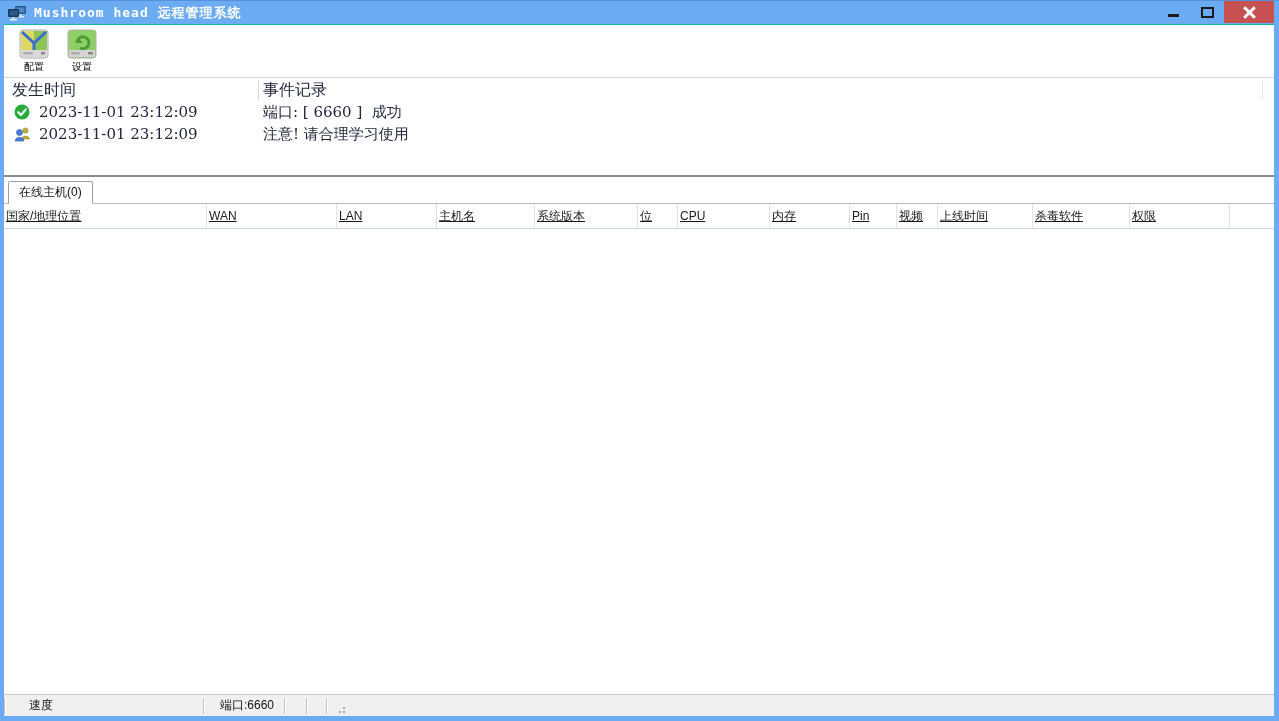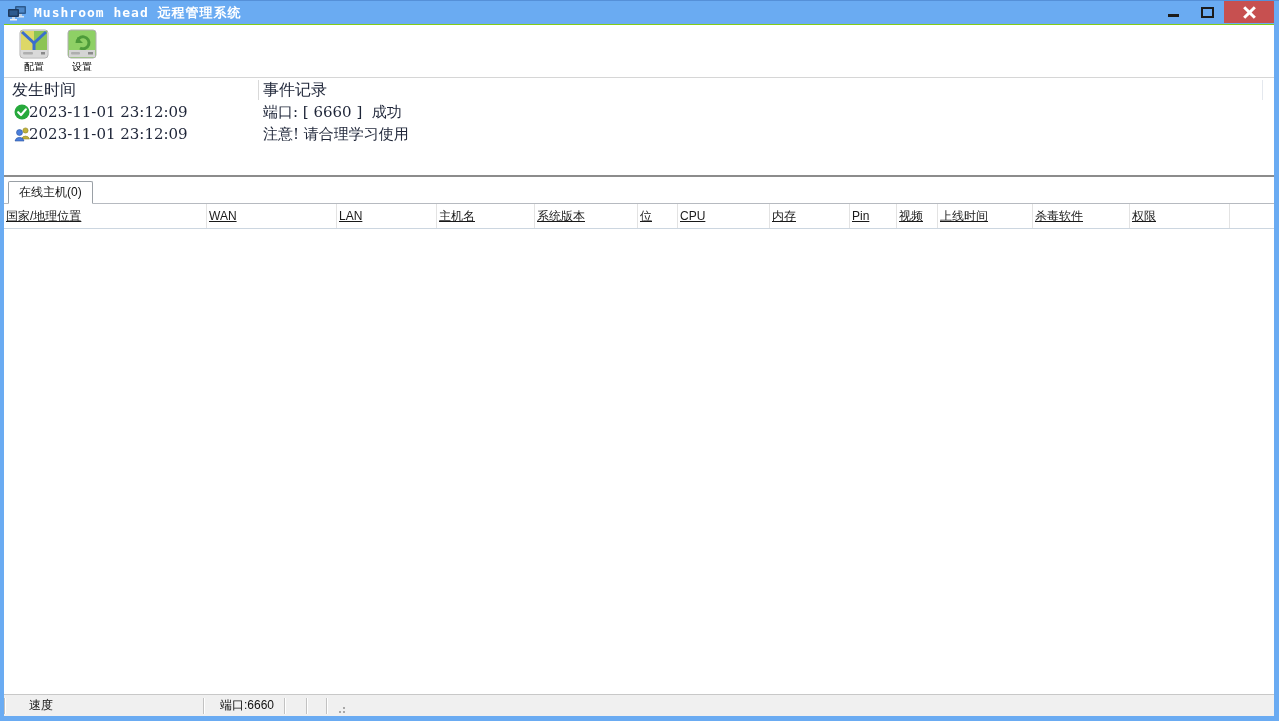--- a/index.html
+++ b/index.html
@@ -1,18 +1,18 @@
 <!DOCTYPE html>
 <html><head>
 <meta charset="utf-8">
 <style>
   * { margin:0; padding:0; box-sizing:border-box; }
   html,body { width:1279px; height:721px; overflow:hidden; background:#fff;
               font-family:"Liberation Sans", sans-serif; }
-  .window { position:absolute; top:0; left:0; width:1279px; height:562px; background:#84cc16; }
+  .window { position:absolute; top:0; left:0; width:1279px; height:562px; background:#14b8a6; }
 
   
   .titlebar { position:absolute; top:0; left:0; width:1279px; height:24px;
               background:#6aabf2; border-top:1px solid #5590d8; display:flex; align-items:center; }
   .border-left  { position:absolute; top:24px; left:0; width:4px;  height:692px; background:#6aabf2; }
   .border-right { position:absolute; top:24px; left:1274px; width:5px; height:692px; background:#6aabf2; }
   .border-bottom{ position:absolute; top:716px; left:0; width:1279px; height:5px; background:#6aabf2; }
 
   .app-icon { width:20px; height:16px; margin-left:7px; position:relative; flex:0 0 auto; }
   .title-text { color:#ffffff; font-family:"DejaVu Sans Mono", monospace; font-weight:bold;
@@ -39,21 +39,21 @@
   
   .event-panel { position:absolute; top:78px; left:4px; width:1270px; height:97px; background:#fff;
                  font-family:"DejaVu Serif", serif; color:#1e2538; }
   .ev-headrow { position:relative; height:24px; }
   .ev-col-time { position:absolute; left:8px; top:2px; font-size:16px; }
   .ev-col-event{ position:absolute; left:259px; top:2px; font-size:16px; }
   .ev-head-sep { position:absolute; left:254px; top:2px; width:1px; height:20px; background:#d9d9d9; }
   .ev-head-sep2{ position:absolute; left:1258px; top:2px; width:1px; height:20px; background:#e4e8ee; }
   .ev-row { position:relative; height:22px; }
   .ev-icon { position:absolute; left:10px; top:2px; width:16px; height:16px; }
-  .ev-time { position:absolute; left:25px; top:1px; font-size:15px; white-space:pre;text-align:right; }
+  .ev-time { position:absolute; left:35px; top:1px; font-size:15px; white-space:pre;text-align:right; }
   .ev-text { position:absolute; left:259px; top:1px; font-size:15px; white-space:pre; }
 
   .splitter { position:absolute; top:175px; left:4px; width:1270px; height:2px; background:#8c8c8c; }
 
   
   .tabbar { position:absolute; top:177px; left:4px; width:1270px; height:27px; background:#fff;
             border-bottom:1px solid #b6bac0; }
   .tab { position:absolute; left:4px; bottom:-1px; height:23px; padding:0 10px;
          background:#fff; border:1px solid #9aa0a6; border-bottom:1px solid #fff;
          border-radius:2px 2px 0 0; font-size:12px; color:#111; display:flex; align-items:center; }

